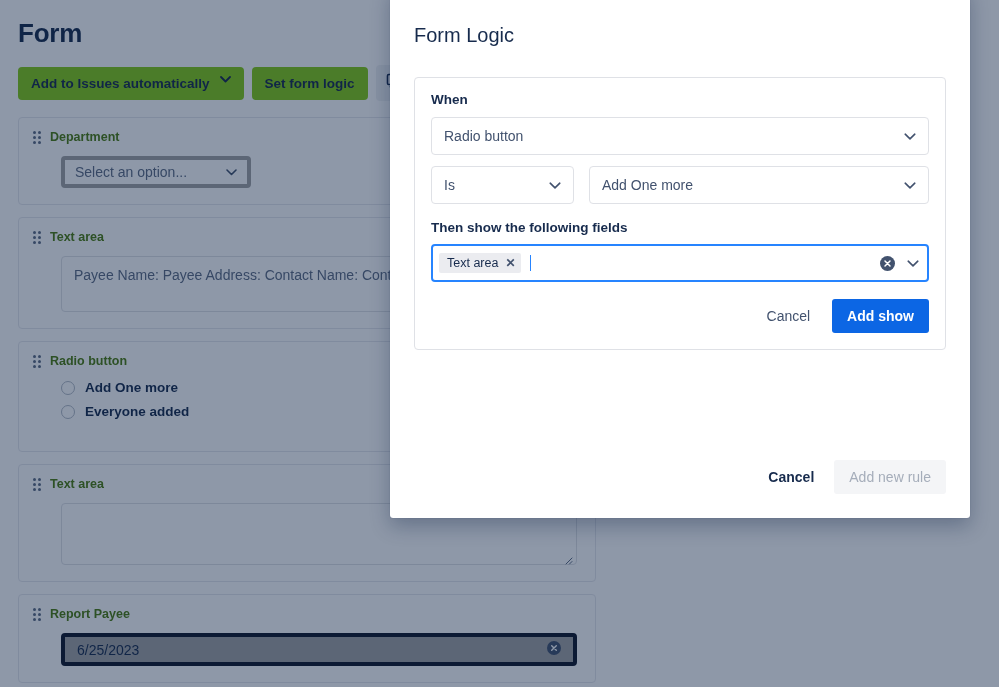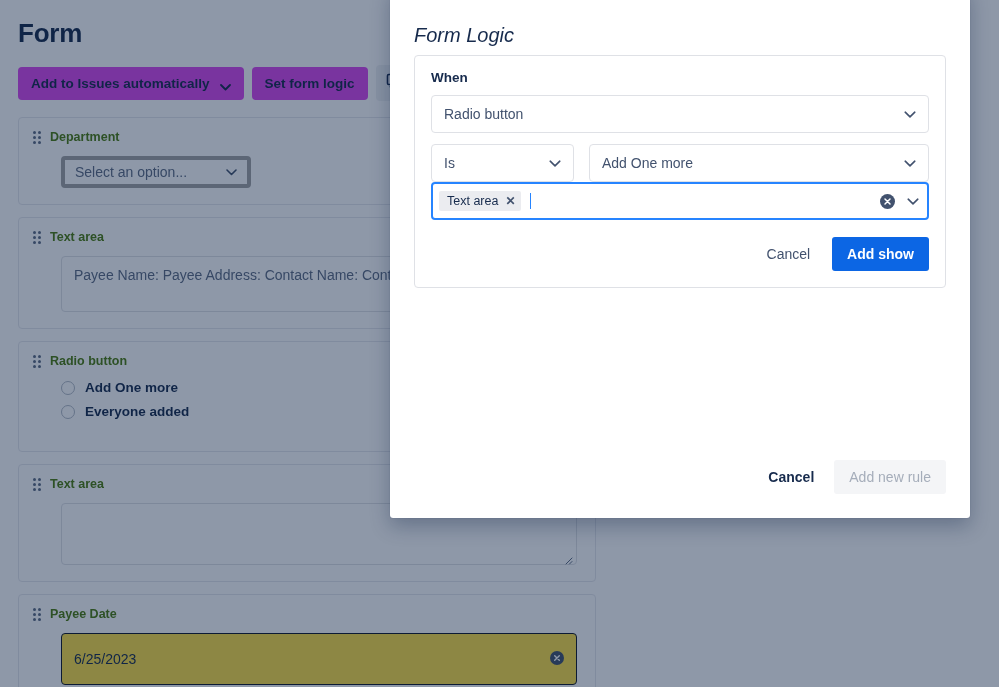--- a/index.html
+++ b/index.html
@@ -16,25 +16,25 @@
     position: absolute; inset: 0;
     background: #ffffff;
     padding: 18px 0 0 18px;
   }
   .page-title {
     font-size: 26px; font-weight: bold; color: #172b4d;
     letter-spacing: -0.2px; margin-bottom: 16px;
   }
   .toolbar { display: flex; align-items: center; gap: 8px; }
   .tb-btn {
-    background: #d946ef; color: #172b4d;
+    background: #84cc16; color: #172b4d;
     border: none; border-radius: 4px;
     font-size: 13.5px; font-weight: bold;
     padding: 9px 13px;
-    display: flex; align-items: flex-end; gap: 10px;
+    display: flex; align-items: flex-start; gap: 10px;
     font-family: "Liberation Sans", sans-serif;
     white-space: nowrap;
   }
   .tb-icon-btn {
     background: #f1f2f4; border: none; border-radius: 4px;
     width: 38px; height: 36px;
     display: flex; align-items: center; justify-content: center;
   }
   .chev { display: inline-block; }
   .chev svg { display: block; }
@@ -69,21 +69,21 @@
   .ta-tall { height: 56px; white-space: nowrap; overflow: hidden; }
   .ta-empty { height: 62px; }
   .resize-grip { position: absolute; right: 3px; bottom: 2px; width: 10px; height: 10px; }
 
   .radio-row { display: flex; align-items: center; gap: 10px; margin-left: 28px; margin-bottom: 9px; }
   .radio-row:last-child { margin-bottom: 16px; }
   .radio-dot { width: 14px; height: 14px; border: 1px solid #b3bac5; border-radius: 50%; background: #fff; flex: none; }
   .radio-text { font-size: 13.5px; color: #172b4d; font-weight: bold; }
 
   .date-box {
-    height: 52px; border: 1px solid #0f172a; border-radius: 4px; background: #fde047;
+    height: 33px; border: 4px solid #0f172a; border-radius: 4px; background: #a3a3a3;
     margin-left: 28px; margin-right: 4px;
     display: flex; align-items: center; justify-content: space-between;
     padding: 0 12px; font-size: 14px; color: #172b4d;
   }
 
   
   .scrim {
     position: absolute; inset: 0;
     background: rgba(9, 30, 66, 0.46);
   }
@@ -94,23 +94,22 @@
     left: 390px; top: -14px;
     width: 580px; height: 532px;
     background: #ffffff;
     border-radius: 3px;
     box-shadow: 0 8px 20px rgba(9,30,66,0.30), 0 0 1px rgba(9,30,66,0.35);
     padding: 0 24px;
     display: flex; flex-direction: column;
   }
   .modal-title {
     font-size: 20px; color: #172b4d;
-    margin-top: 38px; margin-bottom: 8px;
+    margin-top: 38px; margin-bottom: 30px;
     font-weight: normal;
-    font-style: italic;
   }
 
   .rule-card {
     border: 1px solid #dfe1e6; border-radius: 4px;
     padding: 14px 16px 16px 16px;
   }
   .rule-section-label {
     font-size: 13.5px; color: #172b4d; font-weight: bold;
     margin-bottom: 10px;
   }
@@ -299,21 +298,21 @@
       <div class="field-card">
         <div class="field-head">
           <span class="drag-handle">
               <i></i>
               <i></i>
               <i></i>
               <i></i>
               <i></i>
               <i></i>
             </span>
-          <span class="field-label">Payee Date</span>
+          <span class="field-label">Report Payee</span>
         </div>
         <div class="date-box">
           <span>6/25/2023</span>
           <span>
             <svg width="14" height="14" viewBox="0 0 14 14">
               <circle cx="7" cy="7" r="7" fill="#42526e"></circle>
               <path d="M4.7 4.7l4.6 4.6M9.3 4.7l-4.6 4.6" stroke="#fff" stroke-width="1.4" stroke-linecap="round"></path>
             </svg>
           </span>
         </div>
@@ -353,20 +352,21 @@
         <div class="m-select val">
           <span>Add One more</span>
           <span class="chev">
             <svg width="12" height="7" viewBox="0 0 12 7">
                 <path d="M1.2 1.2L6 5.8l4.8-4.6" stroke="#42526e" stroke-width="1.6" fill="none" stroke-linecap="round" stroke-linejoin="round"></path>
               </svg>
           </span>
         </div>
       </div>
 
+      <div class="then-label">Then show the following fields</div>
 
       <div class="multiselect">
         <span class="chip">
           <span>Text area</span>
           <span class="chip-x">✕</span>
         </span>
         <span class="caret-bar"></span>
         <span class="ms-spacer"></span>
         <span class="ms-clear">
           <svg width="15" height="15" viewBox="0 0 15 15">

